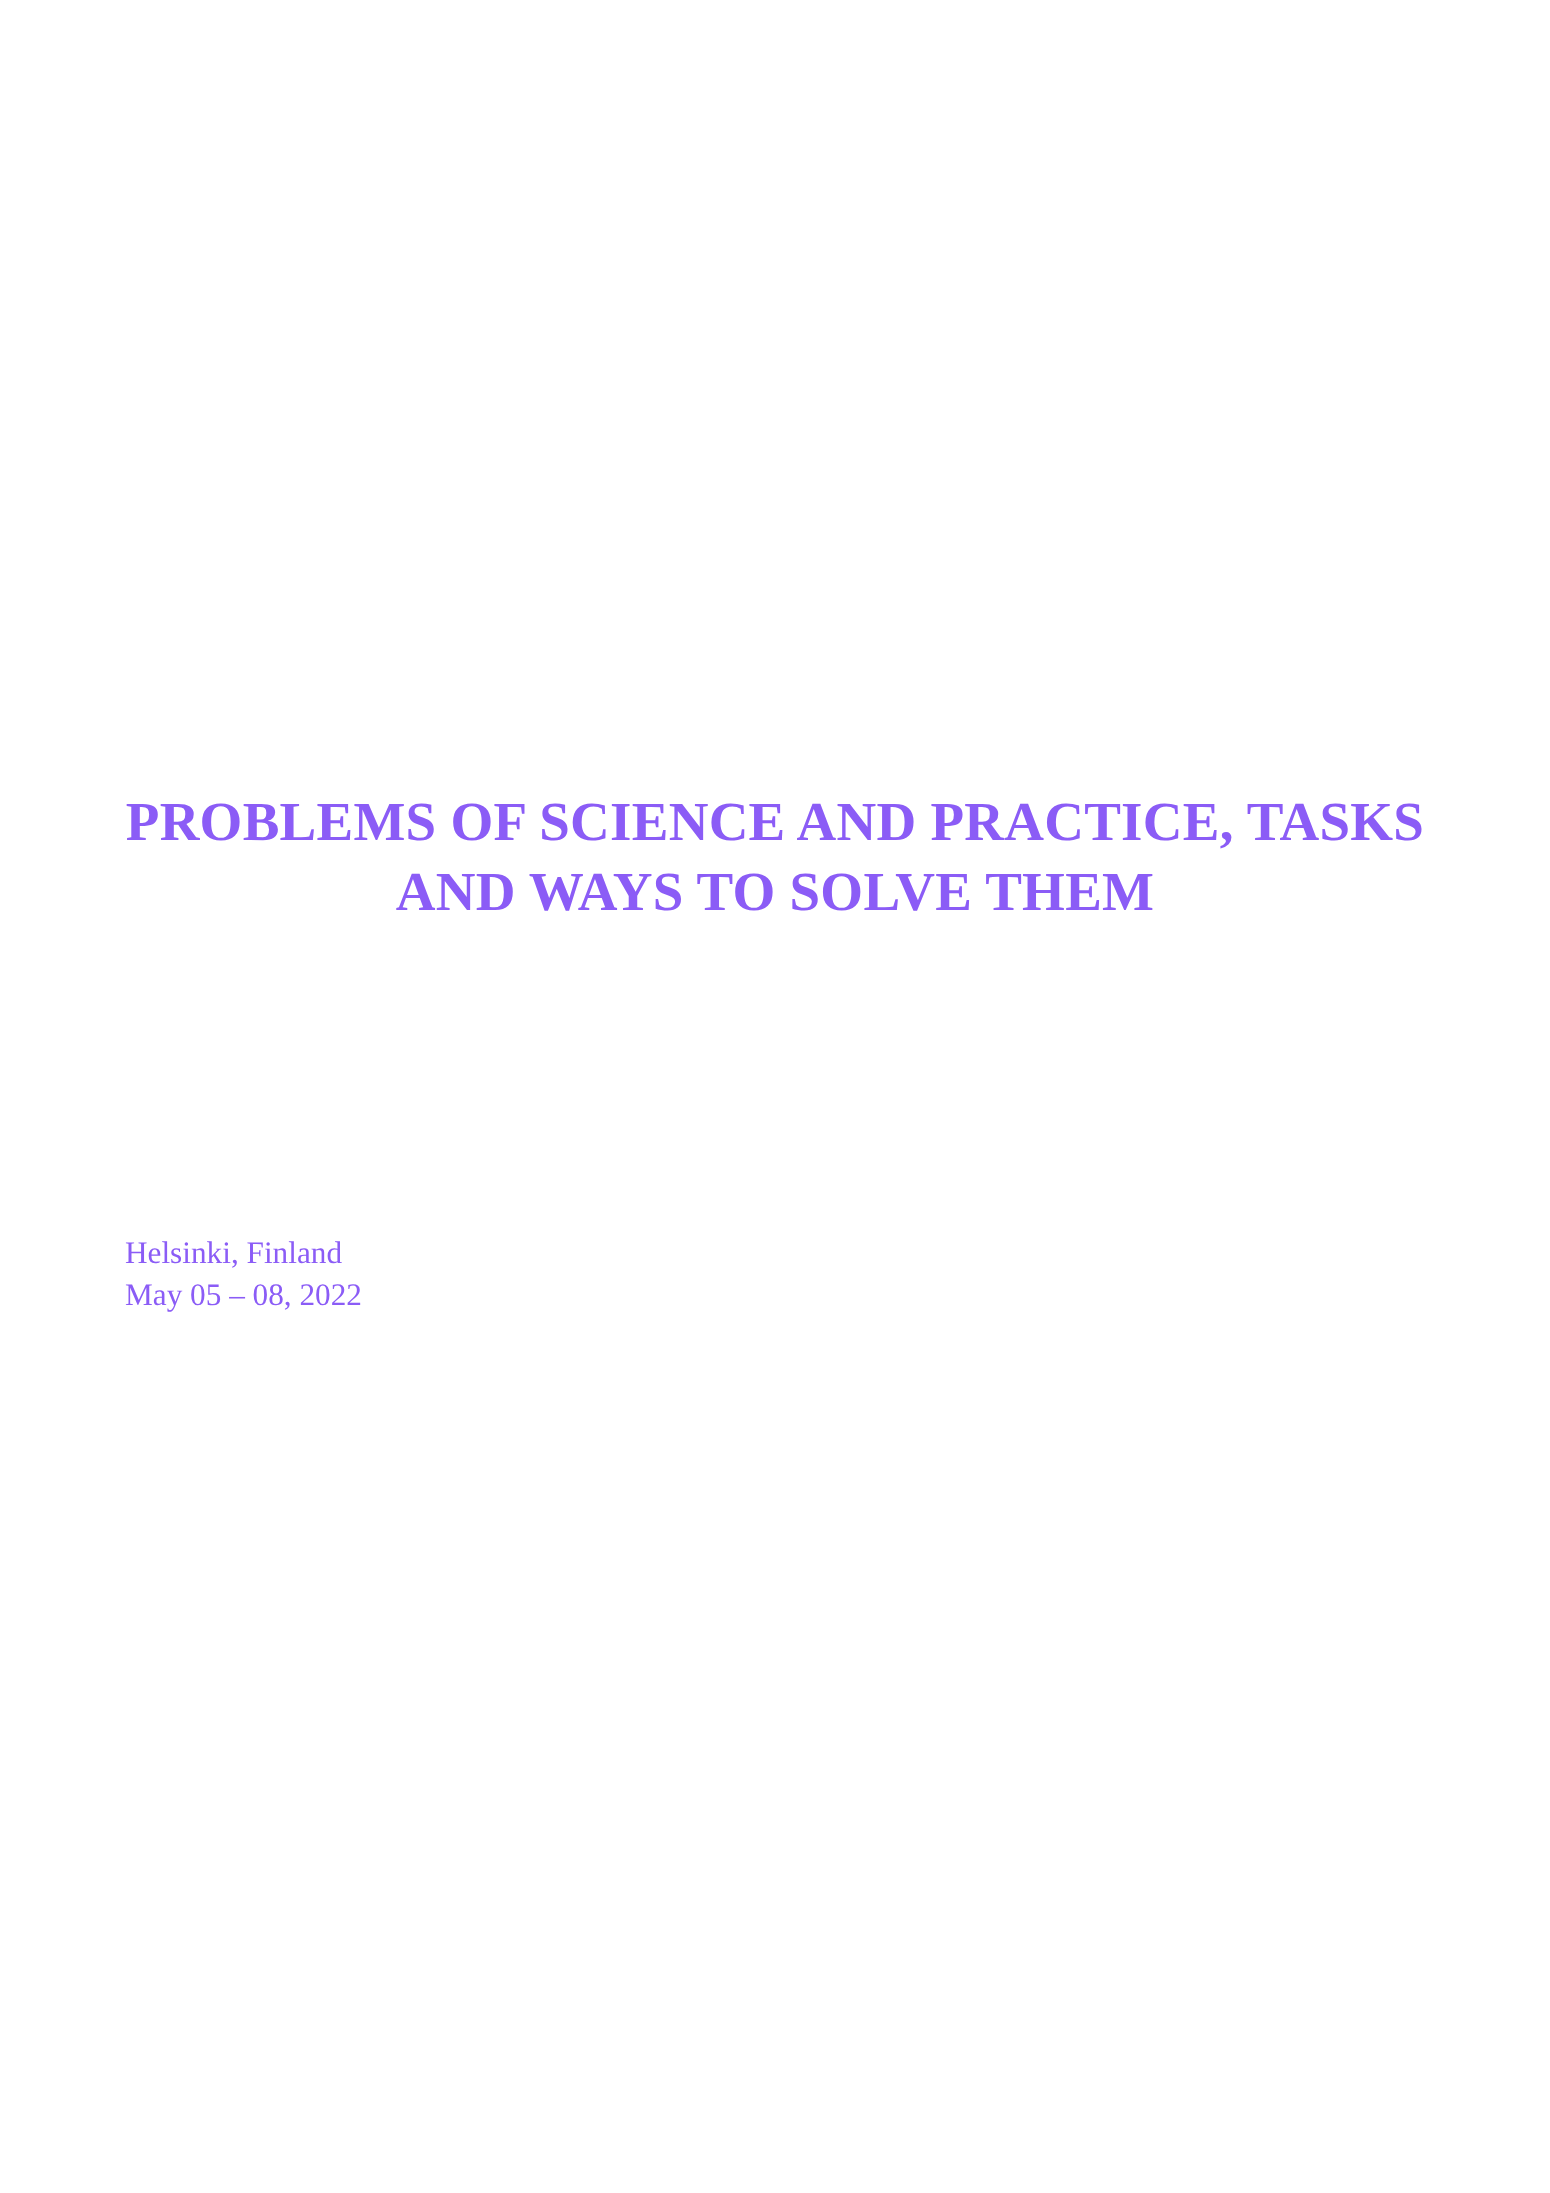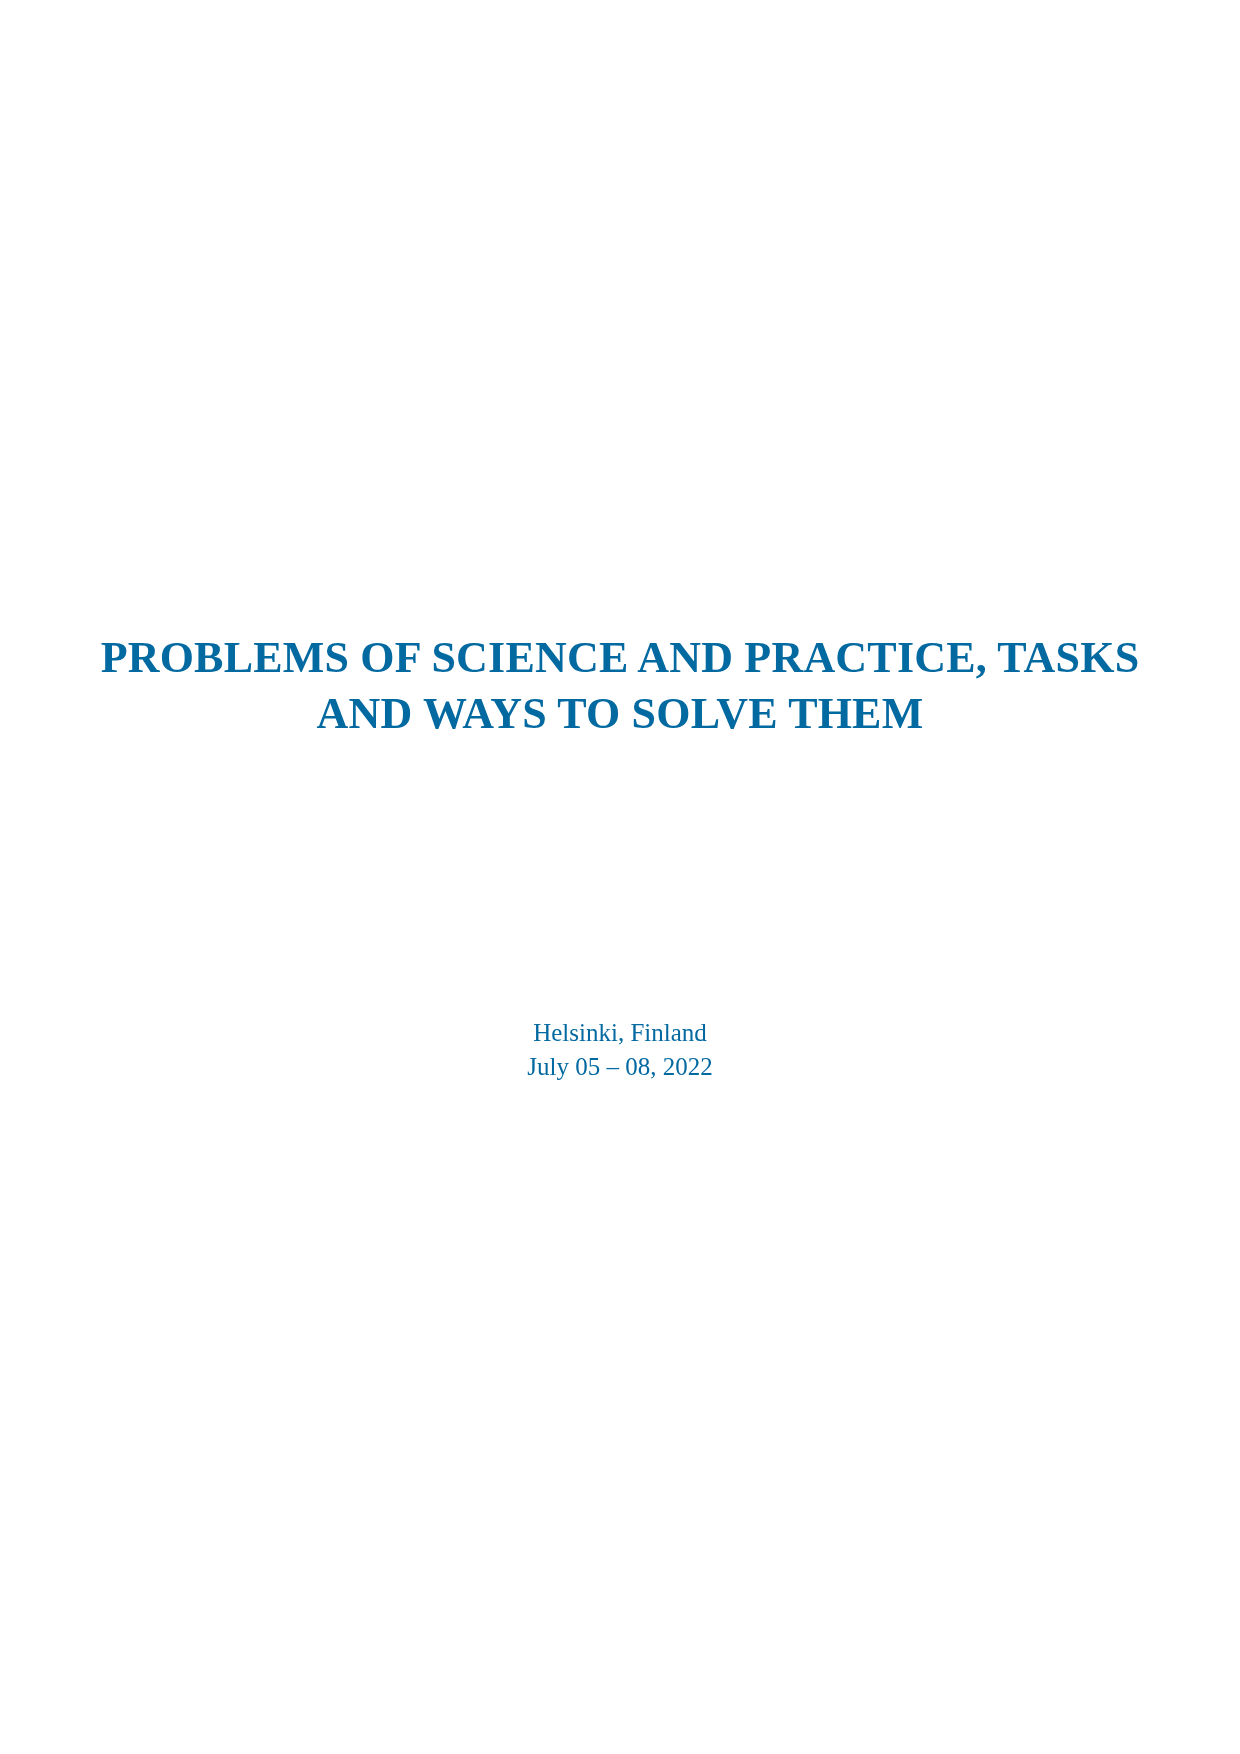--- a/index.html
+++ b/index.html
@@ -8,21 +8,21 @@
     background: #ffffff;
   }
   .page {
     position: relative;
     width: 1240px;
     height: 1252px;
     background: #ffffff;
     margin: 0 auto;
     overflow: hidden;
     font-family: "Liberation Serif", "DejaVu Serif", serif;
-    color: #0369a1;
+    color: #8b5cf6;
   }
   .title-block {
     position: absolute;
     top: 630px;
     left: 100px;
     width: 1040px;
     text-align: center;
   }
   .doc-title {
     font-size: 44px;
@@ -39,39 +39,39 @@
     text-align: center;
   }
   .doc-subtitle {
     font-size: 25px;
     font-weight: normal;
     line-height: 1.3;
     margin: 0;
   }
   .venue-block {
     position: absolute;
-    top: 1016px;
+    top: 986px;
     left: 100px;
     width: 1040px;
-    text-align: center;
+    text-align: left;
   }
   .venue-line {
     font-size: 25px;
     line-height: 1.35;
     margin: 0;
   }
 </style>
 </head>
 <body>
 
 <div class="page">
 
   <div class="title-block">
     <h1 class="doc-title">PROBLEMS OF SCIENCE AND PRACTICE, TASKS AND WAYS TO SOLVE THEM</h1>
   </div>
 
 
   <div class="venue-block">
     <p class="venue-line">Helsinki, Finland</p>
-    <p class="venue-line">July 05 – 08, 2022</p>
+    <p class="venue-line">May 05 – 08, 2022</p>
   </div>
 
 </div>
 
 </body></html>

